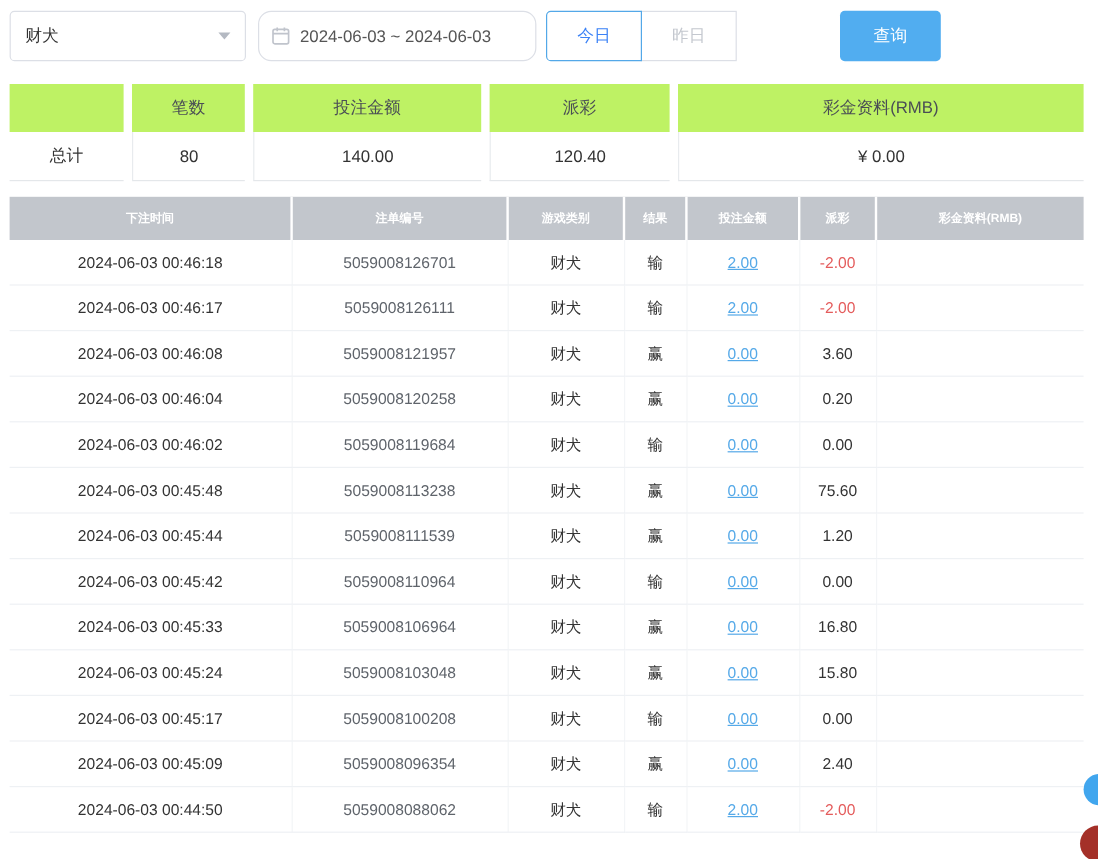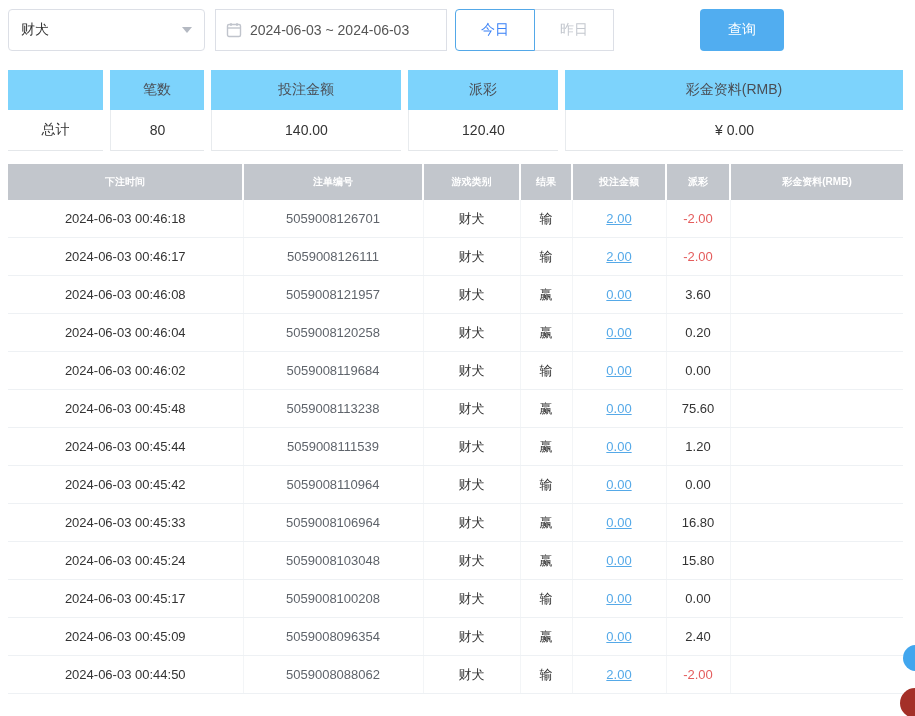--- a/index.html
+++ b/index.html
@@ -17,21 +17,21 @@
     border:1px solid #dcdfe6;border-radius:4px;box-sizing:border-box;
     display:flex;align-items:center;justify-content:space-between;
     padding:0 12px;font-size:14px;cursor:pointer;background:#fff;
   }
   .caret{
     width:0;height:0;border-left:5px solid transparent;border-right:5px solid transparent;
     border-top:6px solid #b4b9c2;
   }
   .date-picker{
     position:absolute;left:215px;top:9px;width:232px;height:42px;
-    border:1px solid #dcdfe6;border-radius:0;box-sizing:border-box;
+    border:1px solid #dcdfe6;border-radius:11px;box-sizing:border-box;
     display:flex;align-items:center;padding:0 10px;font-size:14px;color:#555;
     background:#fff;cursor:pointer;
   }
   .cal-icon{margin-right:8px;display:inline-flex;}
   .qgroup{position:absolute;left:455px;top:9px;height:42px;display:flex;}
   .qbtn{
     height:42px;box-sizing:border-box;border:1px solid #dcdfe6;background:#fff;
     font-size:14px;color:#c4c8cf;padding:0;cursor:pointer;
     font-family:inherit;
   }
@@ -42,21 +42,21 @@
   .query-btn{
     position:absolute;left:700px;top:9px;width:84px;height:42px;
     background:#51adf0;color:#fff;border:none;border-radius:4px;
     font-size:14px;cursor:pointer;font-family:inherit;
   }
   
   .summary{position:absolute;left:8px;top:70px;width:895px;font-size:14px;}
   .srow{display:flex;column-gap:7px;}
   .scell{display:flex;align-items:center;justify-content:center;box-sizing:border-box;}
   .sc1{width:95px;text-align:center;}.sc2{width:94px;}.sc3{width:190px;}.sc4{width:150px;}.sc5{flex:1;}
-  .shead .scell{background:#7dd3fc;height:40px;color:#4a4e55;}
+  .shead .scell{background:#bef264;height:40px;color:#4a4e55;}
   .sdata .scell{background:#fff;height:41px;border-bottom:1px solid #e4e7ea;color:#333;}
   .sdata .scell:not(:first-child){border-left:1px solid #e8ebee;}
   
   .bets{position:absolute;left:8px;top:164px;width:895px;border-collapse:collapse;table-layout:fixed;}
   .bets th{
     background:#c2c6cc;color:#fff;font-size:10px;font-weight:bold;
     height:36px;padding:0;text-align:center;border-right:2px solid #fff;
   }
   .bets th:last-child{border-right:none;}
   .bets td{

